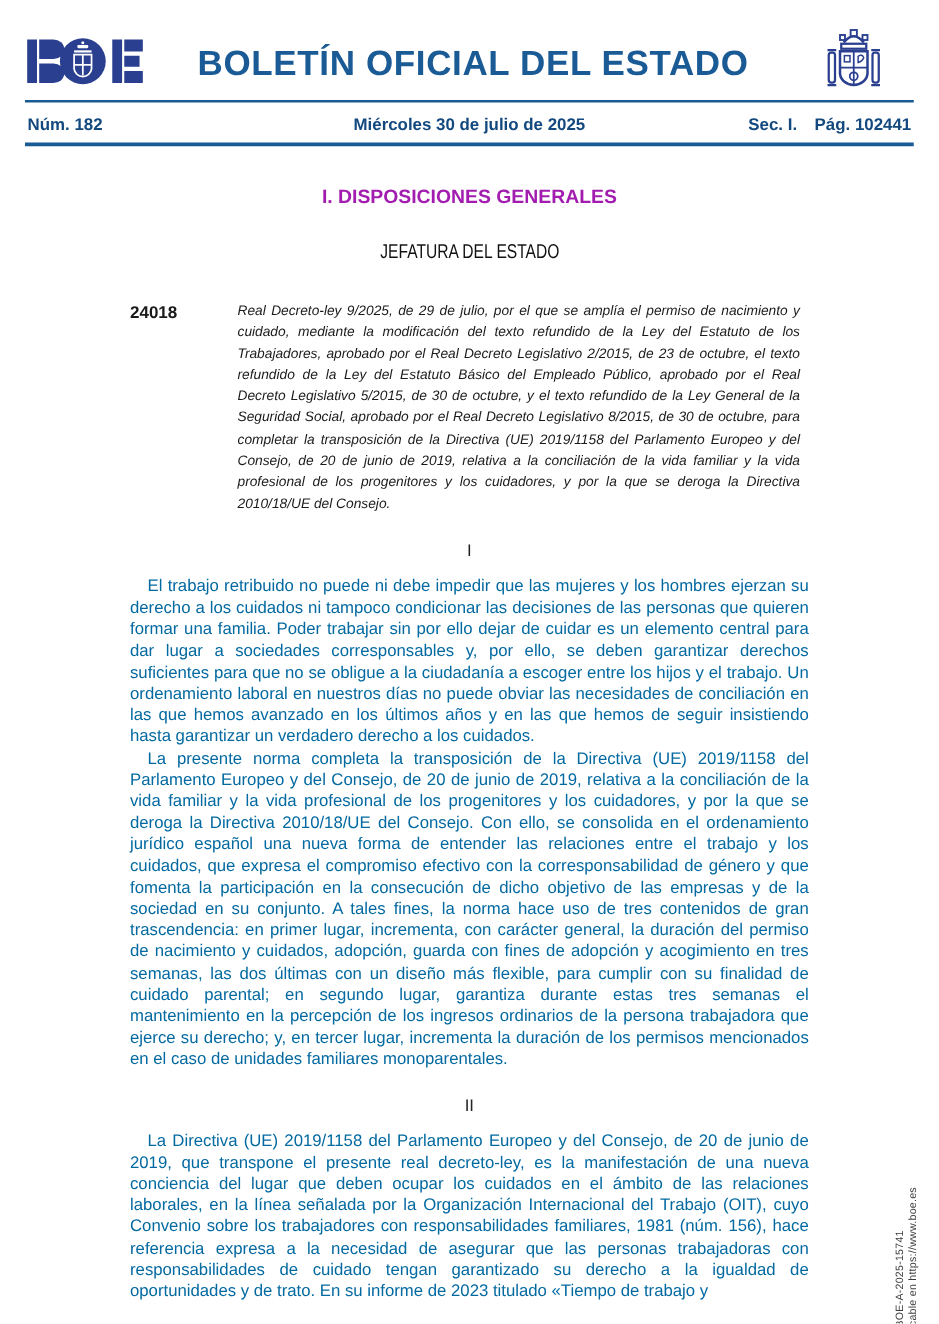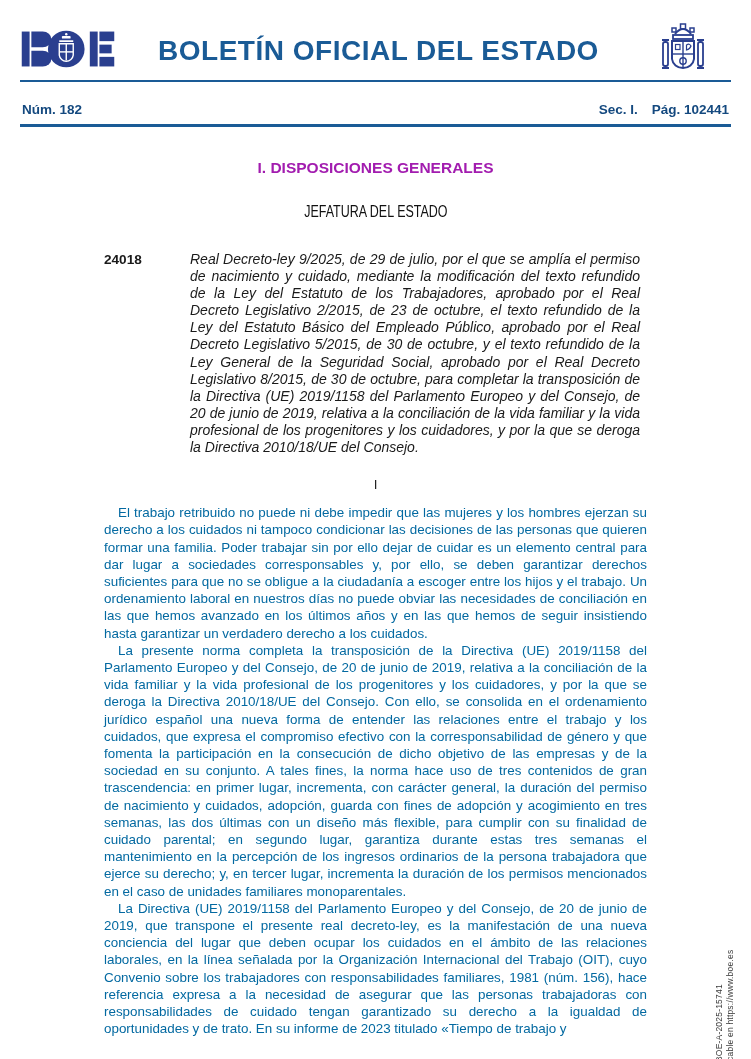--- a/index.html
+++ b/index.html
@@ -18,21 +18,21 @@
   .masthead {
     flex:1; text-align:center;
     font-size:28px; font-weight:bold; color:#1a5b96;
     letter-spacing:0.5px;
   }
   .arms-box { width:78px; flex:0 0 78px; text-align:right; }
   .rule-thin  { border-top:2px solid #1a5b96; margin:0 20px; }
   .rule-thick { border-top:3px solid #1a5b96; margin:0 20px; }
   .info-row {
     display:flex; align-items:center;
-    padding:20px 22px 7px 22px;
+    padding:10px 22px 7px 22px;
     color:#14497f; font-weight:bold; font-size:13.5px;
   }
   .info-left  { flex:1; text-align:left; }
   .info-center{ flex:2; text-align:center; }
   .info-right { flex:1; text-align:center; display:flex; justify-content:flex-end; gap:14px; }
   
   main { padding:0 104px; }
   .section-heading {
     margin-top:32px; text-align:center;
     font-size:15.5px; font-weight:bold; color:#a21caf;
@@ -42,21 +42,21 @@
     font-size:16px; font-weight:400; color:#111;
   }
   .issuer-heading > span { display:inline-block; transform:scaleX(0.78); transform-origin:center; white-space:nowrap; }
   .item { display:flex; margin-top:30px; }
   .item-number {
     flex:0 0 62px; font-weight:bold; font-size:13.6px; padding-top:1px;
   }
   .item-summary {
     margin-left:24px; margin-right:7px; flex:1;
     font-style:italic; text-align:justify;
-    font-size:14px; line-height:17.1px;
+    font-size:11px; line-height:17.1px;
   }
   .part-marker {
     text-align:center; font-size:13.4px; color:#222;
     margin-top:21px; margin-bottom:12px;
   }
   p.body-par {
     text-align:justify; font-size:13.4px; line-height:17.2px;
     text-indent:14px; color:#0369a1;
   }
   
@@ -122,20 +122,21 @@
         <path d="M11 46 h7 M46 46 h7" stroke-width="1.8"></path>
         <path d="M11 18 h7 M46 18 h7" stroke-width="1.8"></path>
       </svg>
     </div>
   </div>
 
   <div class="rule-thin"></div>
 
   <div class="info-row">
     <span class="info-left">Núm. 182</span>
+    <span class="info-center">Miércoles 30 de julio de 2025</span>
     <span class="info-right">
       <span>Sec. I.</span>
       <span>Pág. 102441</span>
     </span>
   </div>
 
   <div class="rule-thick"></div>
 
   <main>
     <h2 class="section-heading">I. DISPOSICIONES GENERALES</h2>
@@ -146,20 +147,21 @@
 
     <div class="item">
       <div class="item-number">24018</div>
       <div class="item-summary">Real Decreto-ley 9/2025, de 29 de julio, por el que se amplía el permiso de nacimiento y cuidado, mediante la modificación del texto refundido de la Ley del Estatuto de los Trabajadores, aprobado por el Real Decreto Legislativo 2/2015, de 23 de octubre, el texto refundido de la Ley del Estatuto Básico del Empleado Público, aprobado por el Real Decreto Legislativo 5/2015, de 30 de octubre, y el texto refundido de la Ley General de la Seguridad Social, aprobado por el Real Decreto Legislativo 8/2015, de 30 de octubre, para completar la transposición de la Directiva (UE) 2019/1158 del Parlamento Europeo y del Consejo, de 20 de junio de 2019, relativa a la conciliación de la vida familiar y la vida profesional de los progenitores y los cuidadores, y por la que se deroga la Directiva 2010/18/UE del Consejo.</div>
     </div>
 
     <div class="part-marker">I</div>
     <p class="body-par">El trabajo retribuido no puede ni debe impedir que las mujeres y los hombres ejerzan su derecho a los cuidados ni tampoco condicionar las decisiones de las personas que quieren formar una familia. Poder trabajar sin por ello dejar de cuidar es un elemento central para dar lugar a sociedades corresponsables y, por ello, se deben garantizar derechos suficientes para que no se obligue a la ciudadanía a escoger entre los hijos y el trabajo. Un ordenamiento laboral en nuestros días no puede obviar las necesidades de conciliación en las que hemos avanzado en los últimos años y en las que hemos de seguir insistiendo hasta garantizar un verdadero derecho a los cuidados.</p>
     <p class="body-par">La presente norma completa la transposición de la Directiva (UE) 2019/1158 del Parlamento Europeo y del Consejo, de 20 de junio de 2019, relativa a la conciliación de la vida familiar y la vida profesional de los progenitores y los cuidadores, y por la que se deroga la Directiva 2010/18/UE del Consejo. Con ello, se consolida en el ordenamiento jurídico español una nueva forma de entender las relaciones entre el trabajo y los cuidados, que expresa el compromiso efectivo con la corresponsabilidad de género y que fomenta la participación en la consecución de dicho objetivo de las empresas y de la sociedad en su conjunto. A tales fines, la norma hace uso de tres contenidos de gran trascendencia: en primer lugar, incrementa, con carácter general, la duración del permiso de nacimiento y cuidados, adopción, guarda con fines de adopción y acogimiento en tres semanas, las dos últimas con un diseño más flexible, para cumplir con su finalidad de cuidado parental; en segundo lugar, garantiza durante estas tres semanas el mantenimiento en la percepción de los ingresos ordinarios de la persona trabajadora que ejerce su derecho; y, en tercer lugar, incrementa la duración de los permisos mencionados en el caso de unidades familiares monoparentales.</p>
 
+    <div class="part-marker">II</div>
     <p class="body-par">La Directiva (UE) 2019/1158 del Parlamento Europeo y del Consejo, de 20 de junio de 2019, que transpone el presente real decreto-ley, es la manifestación de una nueva conciencia del lugar que deben ocupar los cuidados en el ámbito de las relaciones laborales, en la línea señalada por la Organización Internacional del Trabajo (OIT), cuyo Convenio sobre los trabajadores con responsabilidades familiares, 1981 (núm. 156), hace referencia expresa a la necesidad de asegurar que las personas trabajadoras con responsabilidades de cuidado tengan garantizado su derecho a la igualdad de oportunidades y de trato. En su informe de 2023 titulado «Tiempo de trabajo y</p>
   </main>
 
   <div class="cve-wrap">
     <div>cve: BOE-A-2025-15741</div>
     <div>Verificable en https://www.boe.es</div>
   </div>
 
 </div>
 

